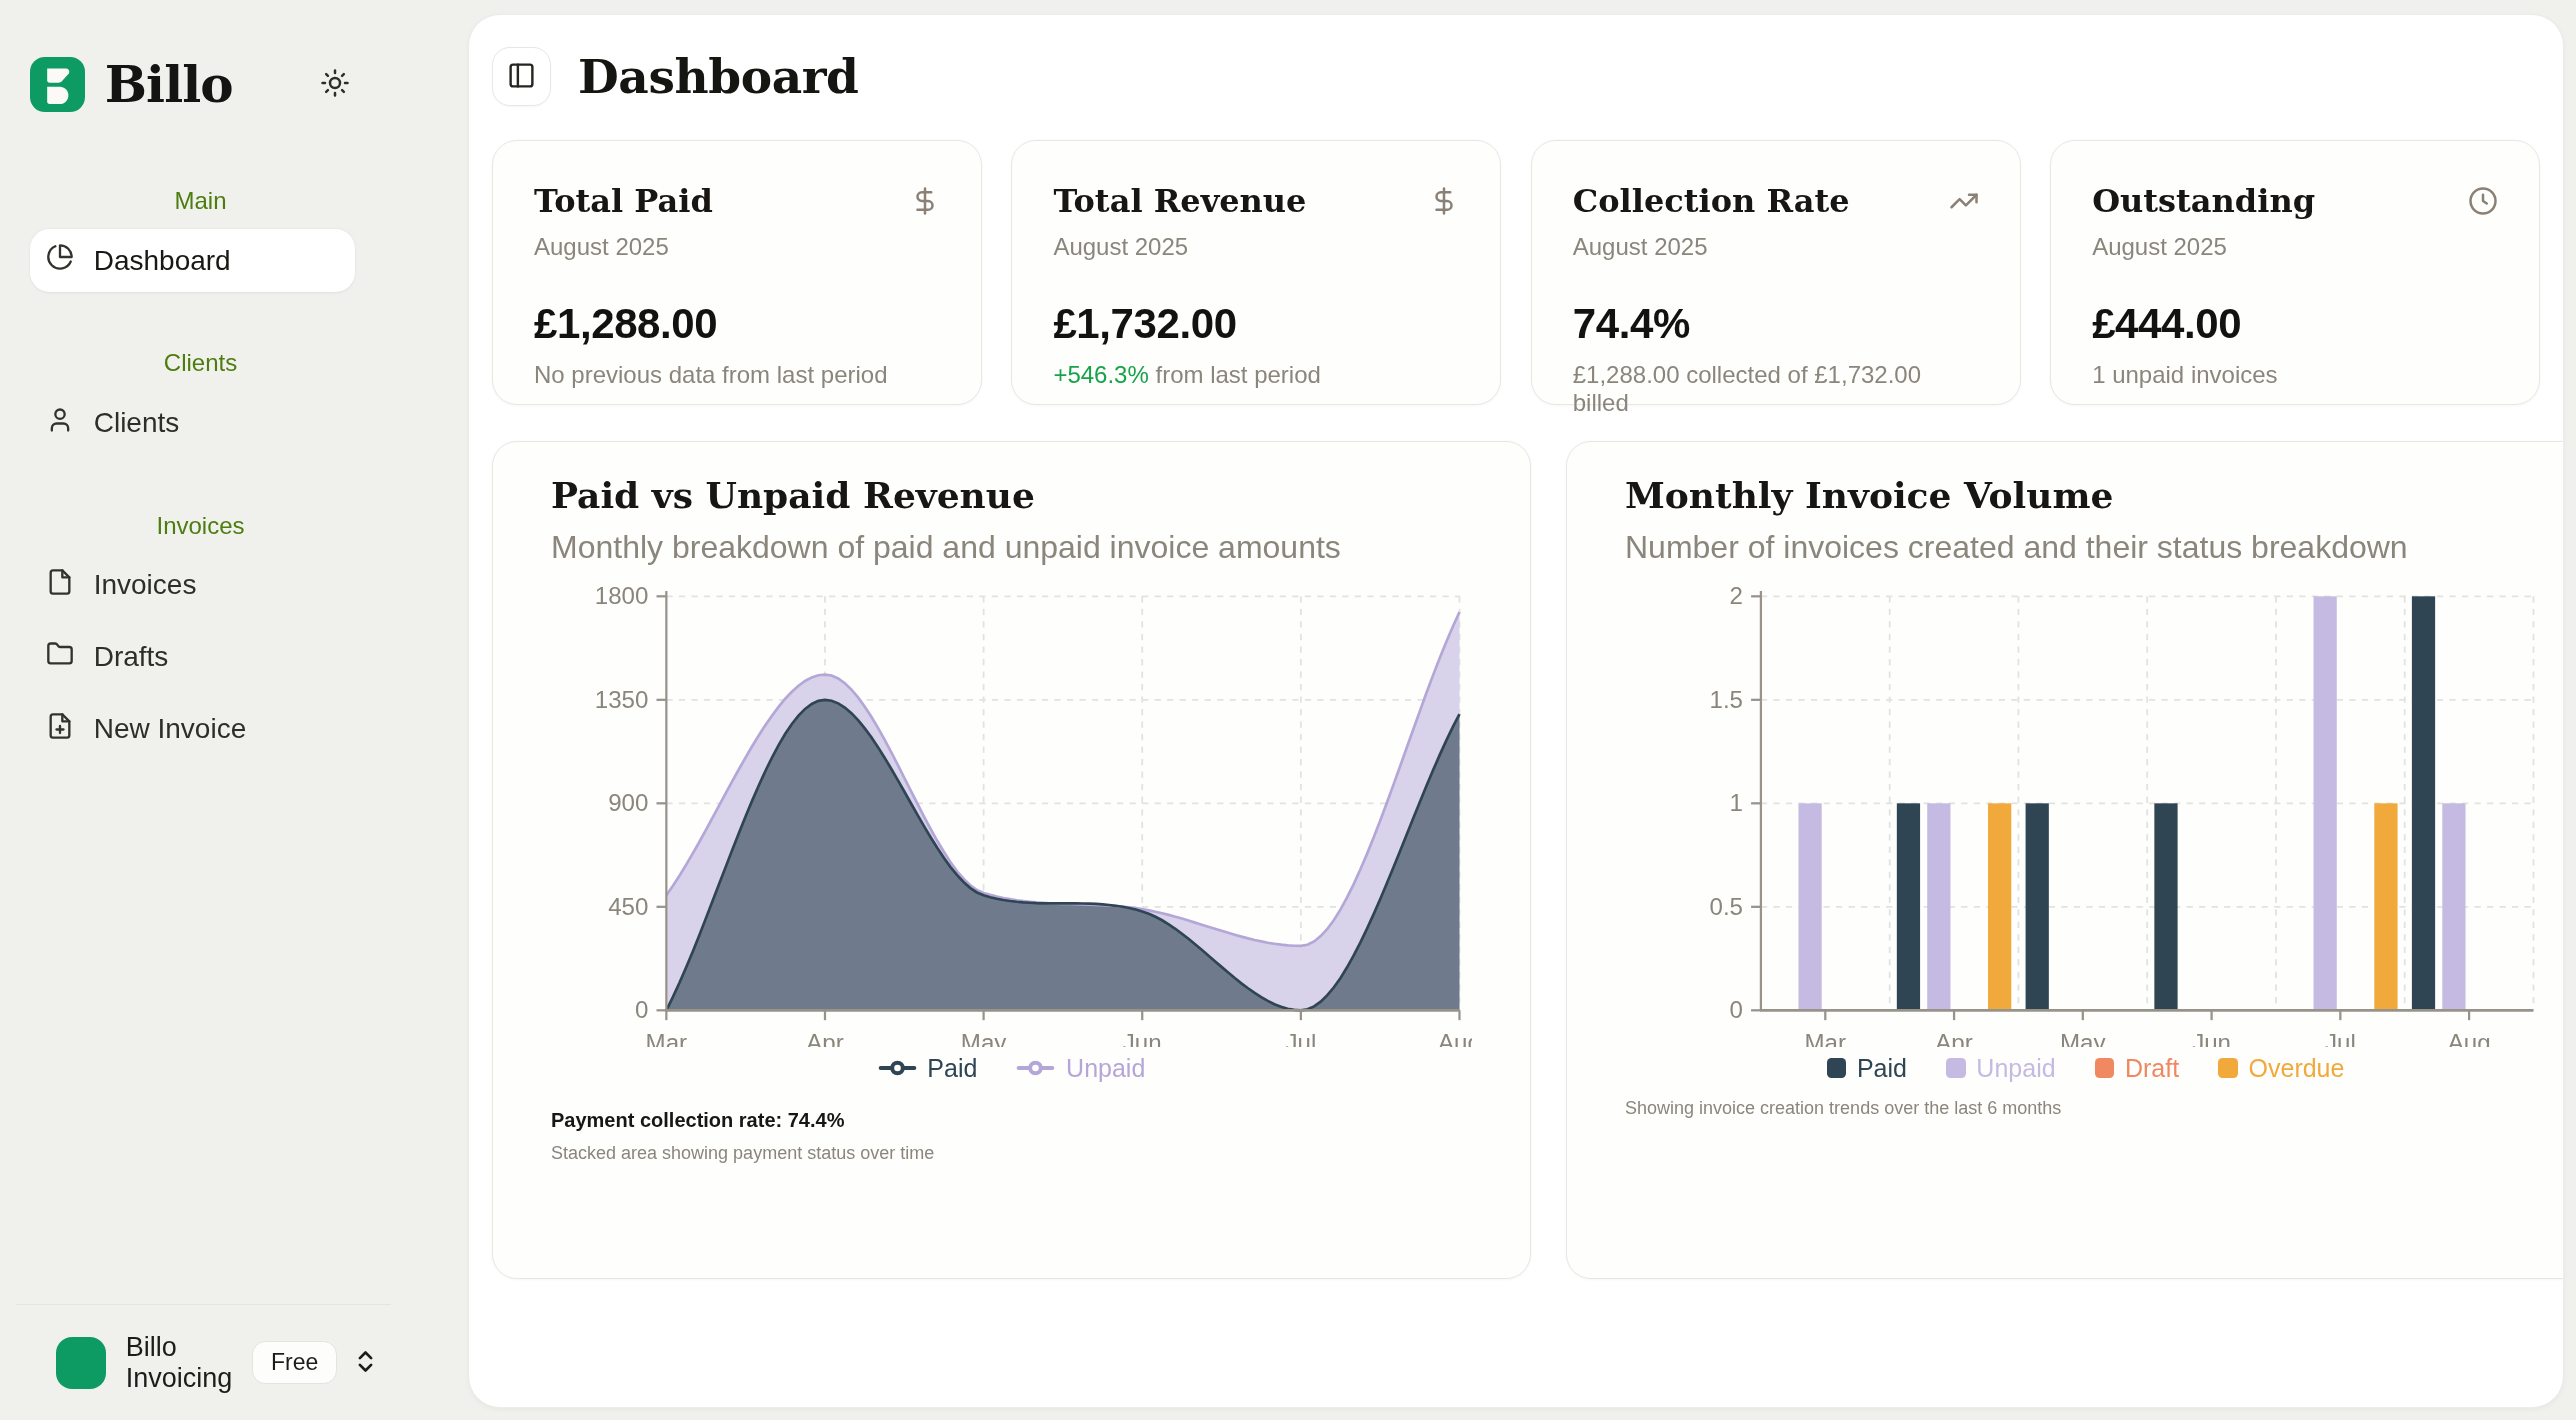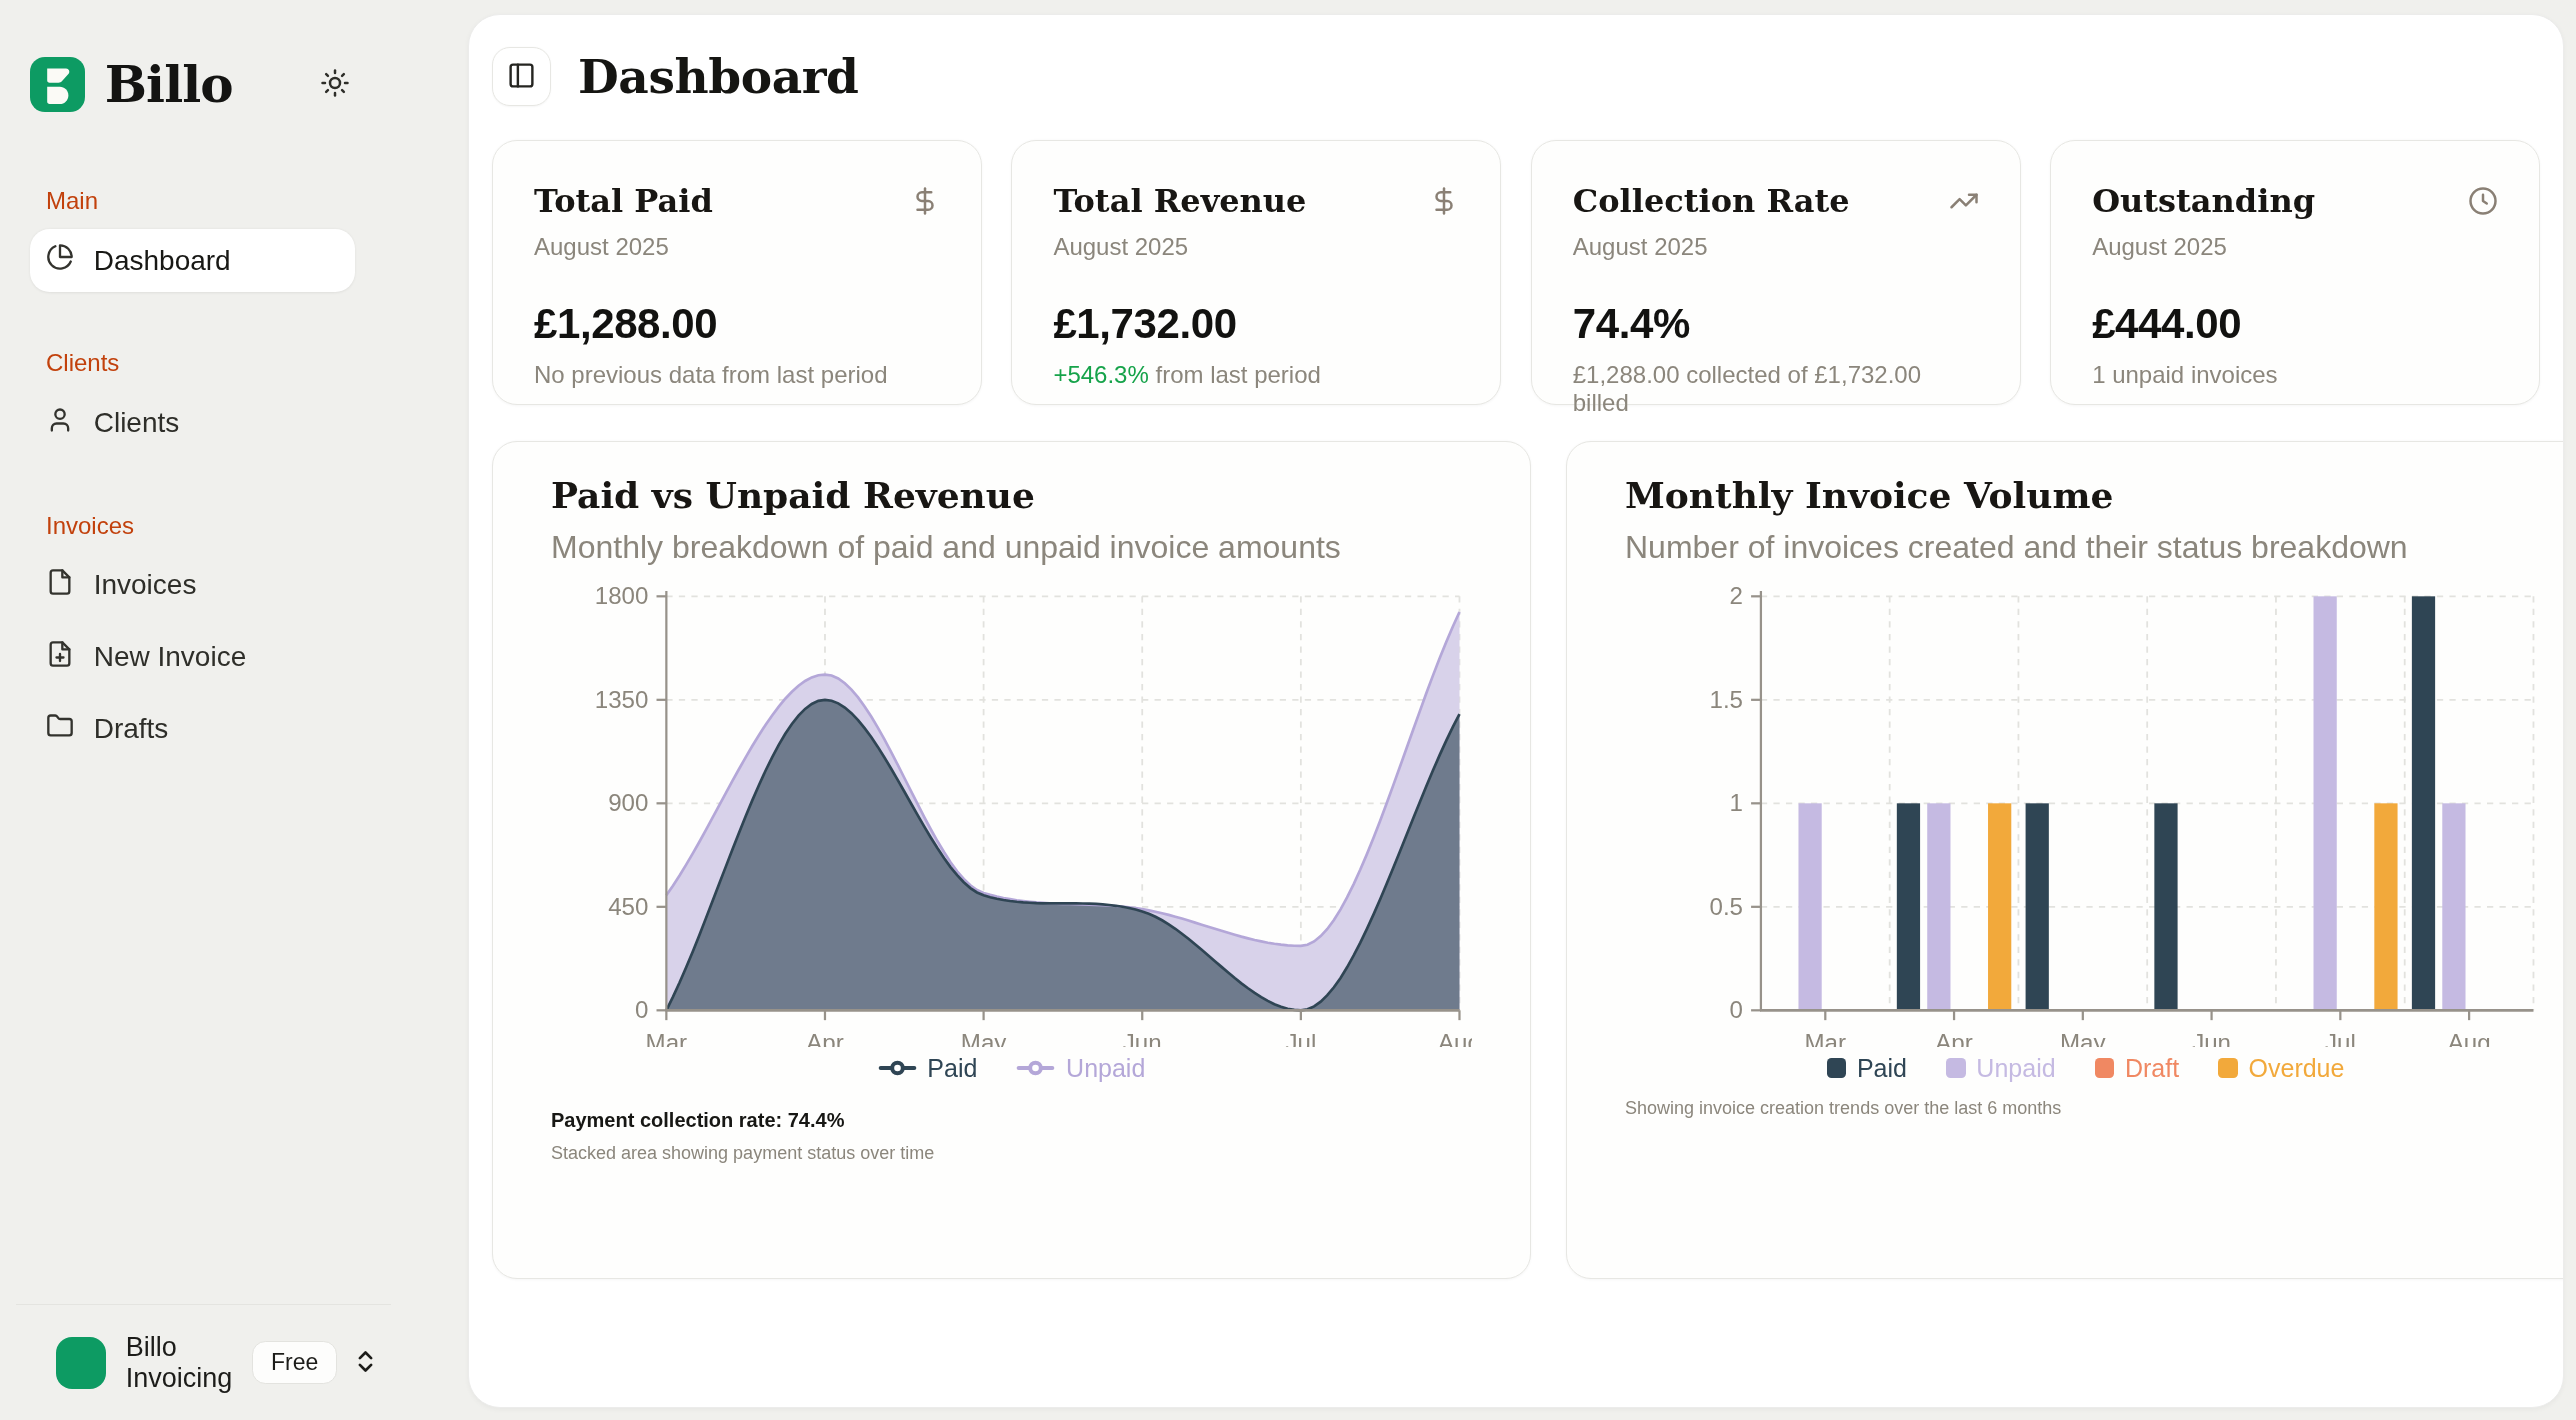--- a/index.html
+++ b/index.html
@@ -9,21 +9,21 @@
 
   
   .sidebar { position:absolute; left:16px; top:0; bottom:0; width:375px; padding:0 36px 0 14px; }
   .side-header { margin-top:55px; display:flex; align-items:center; justify-content:space-between; }
   .brand { display:flex; align-items:center; gap:19.7px; }
   .brand-mark { width:55px; height:57px; display:block; }
   .brand-name { font-family:"DejaVu Serif","Liberation Serif",serif; font-weight:700; font-size:50px; color:#141412; letter-spacing:-0.9px; }
   .icon-btn { width:41px; height:41px; border:none; background:transparent; color:#2e2e29; cursor:pointer; display:flex; align-items:center; justify-content:center; }
   .icon-btn svg { width:30px; height:30px; }
 
-  .nav-label { font-size:24px; color:#c2410c; margin:73px 0 14.3px 16px; }
+  .nav-label { font-size:24px; color:#4d7c0f; margin:73px 0 14.3px 16px;text-align:center; }
   .nav-label.tight { margin-top:57px; }
   .nav-list { display:flex; flex-direction:column; gap:9px; }
   .nav-item { display:flex; align-items:center; gap:19.7px; height:63px; border-radius:19.7px; padding:0 16px; font-size:28px; color:#2e2e29; cursor:pointer; }
   .nav-item svg { width:28px; height:28px; flex:0 0 auto; color:#33332e; }
   .nav-item.active { background:#ffffff; box-shadow:0 0.9px 2.7px rgba(0,0,0,.07); color:#18181; color:#181815; }
 
   .side-footer { position:absolute; left:0; right:0; bottom:0; height:116px; border-top:1.8px solid #e4e4e0; padding:0 36px 0 40px; display:flex; align-items:center; gap:19.7px; }
   .ws-avatar { width:50px; height:52px; border-radius:16px; background:#0d9b63; flex:0 0 auto; }
   .ws-name { font-size:27px; color:#1c1c19; flex:1 1 auto; }
   .ws-switcher { display:flex; align-items:center; gap:14.3px; background:transparent; border:none; cursor:pointer; }
@@ -124,35 +124,35 @@
           <svg viewBox="0 0 24 24" fill="none" stroke="currentColor" stroke-width="2" stroke-linecap="round" stroke-linejoin="round" width="28" height="28">
             <path d="M14 2H6a2 2 0 0 0-2 2v16a2 2 0 0 0 2 2h12a2 2 0 0 0 2-2V8z"></path>
               <polyline points="14 2 14 8 20 8"></polyline>
           </svg>
         </span>
         <span>Invoices</span>
       </div>
       <div class="nav-item">
         <span>
           <svg viewBox="0 0 24 24" fill="none" stroke="currentColor" stroke-width="2" stroke-linecap="round" stroke-linejoin="round" width="28" height="28">
+            <path d="M20 20a2 2 0 0 0 2-2V8a2 2 0 0 0-2-2h-7.9a2 2 0 0 1-1.69-.9L9.6 3.9A2 2 0 0 0 7.93 3H4a2 2 0 0 0-2 2v13a2 2 0 0 0 2 2Z"></path>
+          </svg>
+        </span>
+        <span>Drafts</span>
+      </div>
+      <div class="nav-item">
+        <span>
+          <svg viewBox="0 0 24 24" fill="none" stroke="currentColor" stroke-width="2" stroke-linecap="round" stroke-linejoin="round" width="28" height="28">
             <path d="M14 2H6a2 2 0 0 0-2 2v16a2 2 0 0 0 2 2h12a2 2 0 0 0 2-2V8z"></path>
               <polyline points="14 2 14 8 20 8"></polyline>
               <line x1="12" y1="12" x2="12" y2="18"></line>
               <line x1="9" y1="15" x2="15" y2="15"></line>
           </svg>
         </span>
         <span>New Invoice</span>
-      </div>
-      <div class="nav-item">
-        <span>
-          <svg viewBox="0 0 24 24" fill="none" stroke="currentColor" stroke-width="2" stroke-linecap="round" stroke-linejoin="round" width="28" height="28">
-            <path d="M20 20a2 2 0 0 0 2-2V8a2 2 0 0 0-2-2h-7.9a2 2 0 0 1-1.69-.9L9.6 3.9A2 2 0 0 0 7.93 3H4a2 2 0 0 0-2 2v13a2 2 0 0 0 2 2Z"></path>
-          </svg>
-        </span>
-        <span>Drafts</span>
       </div>
     </div>
 
     <div class="side-footer">
       <div class="ws-avatar"></div>
       <div class="ws-name">Billo Invoicing</div>
       <button class="ws-switcher">
         <span class="ws-plan">Free</span>
         <span>
           <svg viewBox="0 0 24 24" fill="none" stroke="currentColor" stroke-width="2.4" stroke-linecap="round" stroke-linejoin="round" width="27" height="27">

